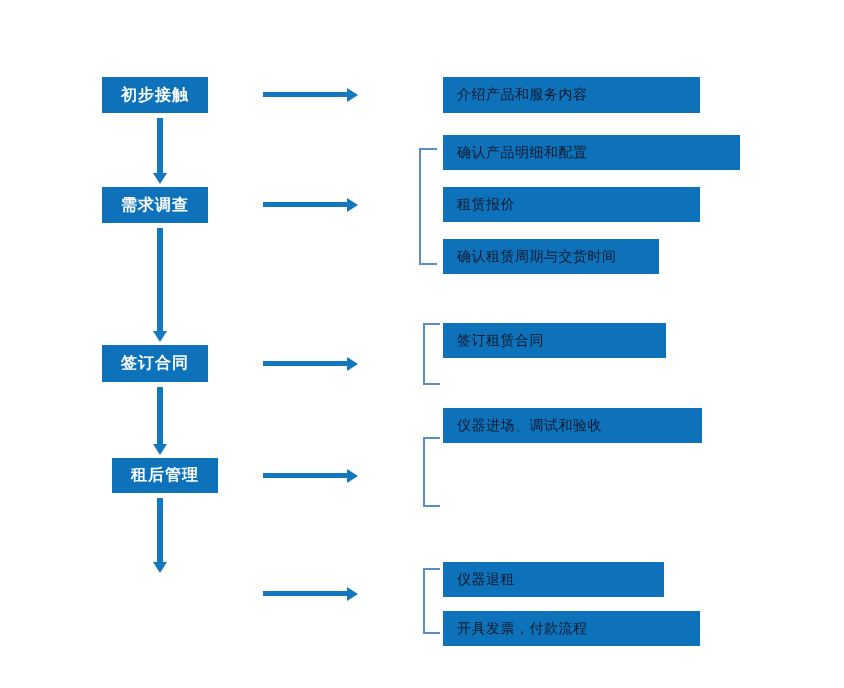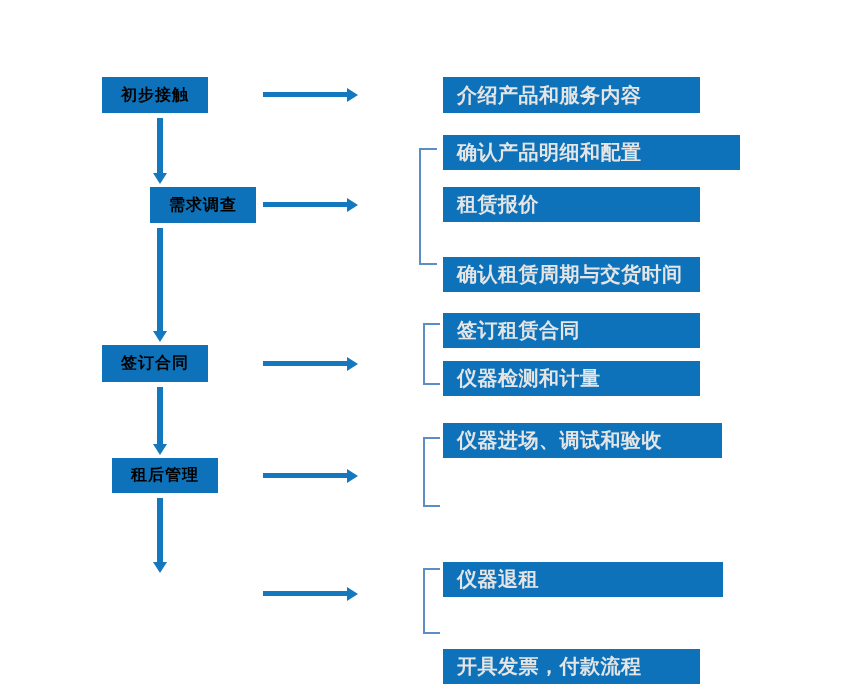--- a/index.html
+++ b/index.html
@@ -21,35 +21,35 @@
     font-weight: bold;
     display: flex;
     align-items: center;
     justify-content: center;
     letter-spacing: 0.5px;
   }
 
   .stage-box {
     position: absolute;
     background: #0D72BA;
-    color: #000000;
+    color: #ffffff;
     font-size: 16px;
     font-weight: bold;
     display: flex;
     align-items: center;
     justify-content: center;
     letter-spacing: 1px;
   }
 
   .detail-box {
     position: absolute;
     background: #0D72BA;
-    color: #e5e5e5;
-    font-size: 20px;
-    font-weight: bold;
+    color: #0f172a;
+    font-size: 14px;
+    font-weight: normal;
     display: flex;
     align-items: center;
     padding-left: 14px;
     letter-spacing: 0.5px;
   }
 
   
   .h-arrow { position: absolute; height: 14px; }
   .h-arrow .shaft {
     position: absolute;
@@ -93,21 +93,21 @@
   }
 </style>
 </head>
 <body>
 
 <div id="canvas">
 
 
   <div class="stage-box" style="left:102px; top:77px; width:106px; height:36px;">初步接触</div>
 
-  <div class="stage-box" style="left:102px; top:187px; width:106px; height:36px;margin-left:48px;">需求调查</div>
+  <div class="stage-box" style="left:102px; top:187px; width:106px; height:36px;">需求调查</div>
 
   <div class="stage-box" style="left:102px; top:345px; width:106px; height:37px;">签订合同</div>
 
   <div class="stage-box" style="left:102px; top:458px; width:106px; height:35px;margin-left:10px;">租后管理</div>
 
 
   <div class="v-arrow" style="left:153px; top:118px; height:66px;">
     <div class="shaft" style="height:55px;"></div>
     <div class="head" style="top:55px;"></div>
   </div>
@@ -159,26 +159,25 @@
   <div class="bracket" style="left:423px; top:437px; width:17px; height:70px;"></div>
 
   <div class="bracket" style="left:423px; top:568px; width:17px; height:66px;"></div>
 
   <div class="detail-box" style="left:443px; top:77px; width:257px; height:36px;">介绍产品和服务内容</div>
 
   <div class="detail-box" style="left:443px; top:135px; width:297px; height:35px;">确认产品明细和配置</div>
 
   <div class="detail-box" style="left:443px; top:187px; width:257px; height:35px;">租赁报价</div>
 
-  <div class="detail-box" style="left:443px; top:257px; width:257px; height:35px;">确认租赁周期与交货时间</div>
+  <div class="detail-box" style="left:443px; top:239px; width:216px; height:35px;">确认租赁周期与交货时间</div>
 
-  <div class="detail-box" style="left:443px; top:313px; width:257px; height:35px;">签订租赁合同</div>
-
-  <div class="detail-box" style="left:443px; top:361px; width:257px; height:35px;">仪器检测和计量</div>
-
-  <div class="detail-box" style="left:443px; top:423px; width:279px; height:35px;">仪器进场、调试和验收</div>
+  <div class="detail-box" style="left:443px; top:323px; width:223px; height:35px;">签订租赁合同</div>
 
 
-  <div class="detail-box" style="left:443px; top:562px; width:280px; height:35px;">仪器退租</div>
+  <div class="detail-box" style="left:443px; top:408px; width:259px; height:35px;">仪器进场、调试和验收</div>
 
-  <div class="detail-box" style="left:443px; top:611px; width:257px; height:35px;margin-top:38px;">开具发票，付款流程</div>
+
+  <div class="detail-box" style="left:443px; top:562px; width:221px; height:35px;">仪器退租</div>
+
+  <div class="detail-box" style="left:443px; top:611px; width:257px; height:35px;">开具发票，付款流程</div>
 
 </div>
 
 </body></html>

